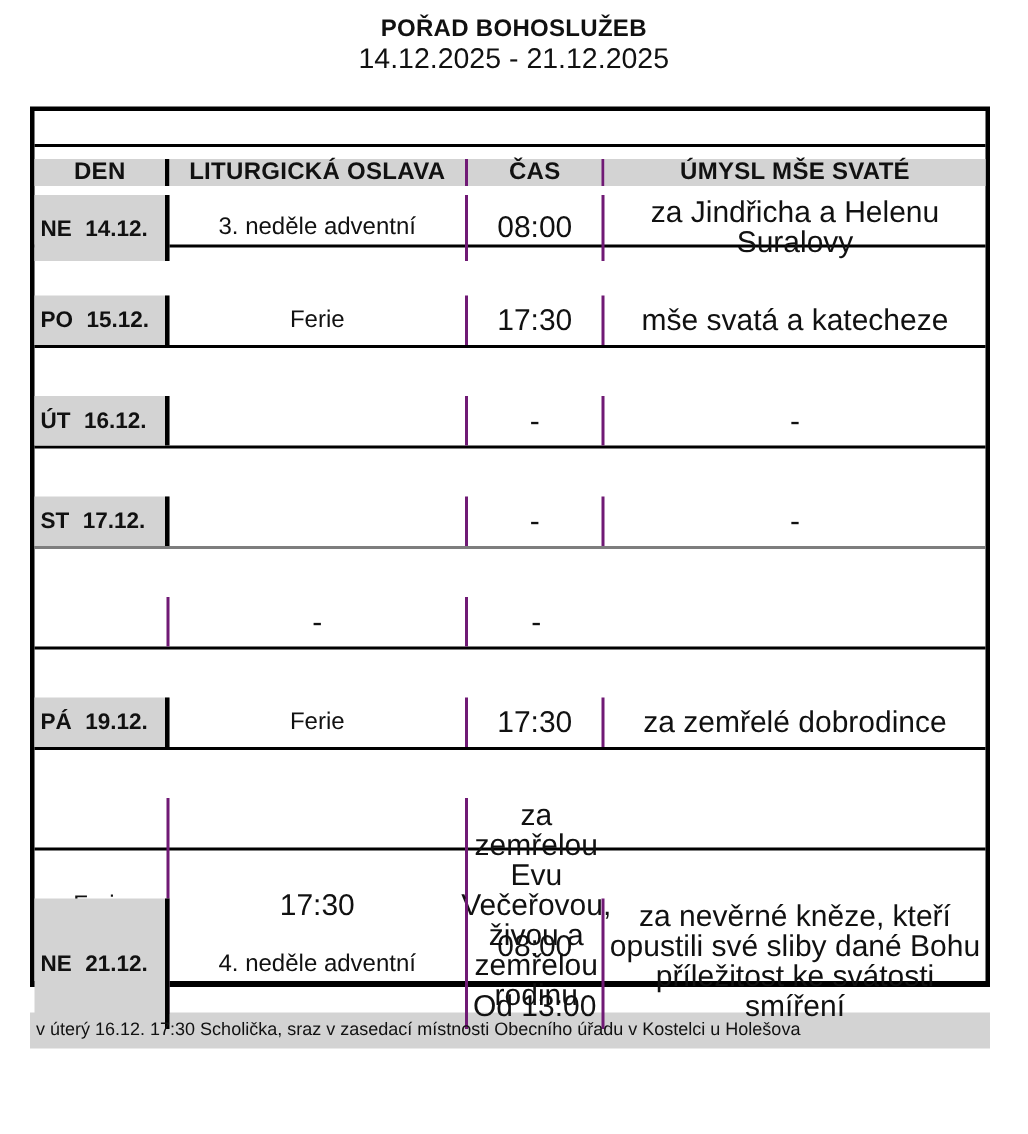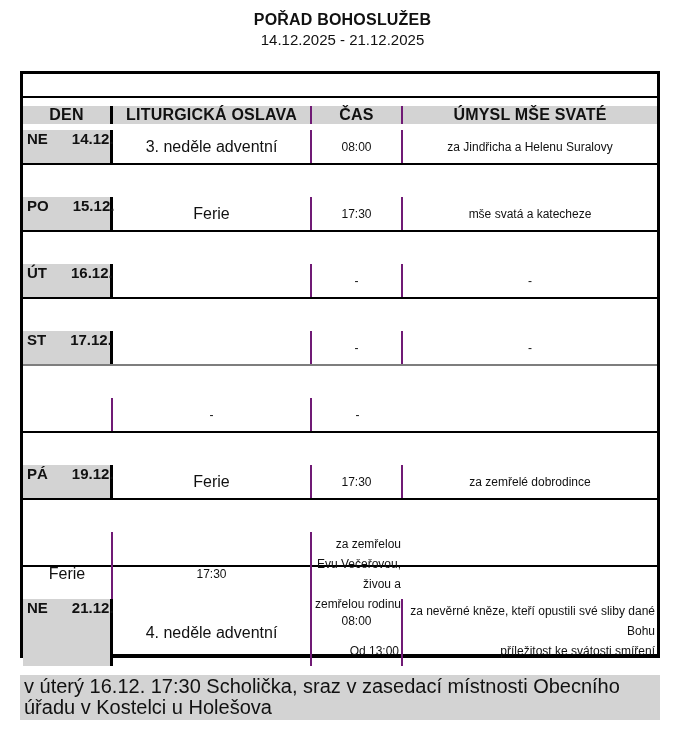--- a/index.html
+++ b/index.html
@@ -10,21 +10,21 @@
     color: #111111;
     overflow: hidden;
   }
   .page { width: 685px; height: 536px; position: relative; }
 
   
   .title-block { padding-top: 10px; text-align: center; }
   .doc-title, .doc-subtitle {
     font-size: 16px; font-weight: bold; line-height: 20px; letter-spacing: 0.2px;
   }
-  .doc-daterange { font-size: 15px; line-height: 20px; }
+  .doc-daterange { font-size: 19px; line-height: 20px; }
 
   
   .schedule-table {
     width: 640px;
     margin: 21px 0 0 20px;
     border: 3px solid #000;
     border-bottom-width: 4px;
     background: #fff;
   }
   .row {
@@ -42,47 +42,47 @@
   .body-row.tall { height: 89px; }
   
   #rows-container .body-row:nth-child(5) { border-top-color: #7e7e7e; }
 
   .cell { min-width: 0; margin-top: 32px; }
   .col-day   { border-right: 3px solid #000; }
   .col-celebration, .col-time { border-right: 2px solid #701a75; }
 
   .day-cell {
     background: #d3d3d3;
-    display: flex; 
-    padding-left: 4px; gap: 24px;
+    display: flex; align-items: center;
+    padding-left: 4px; gap: 9px;
     font-weight: bold; font-size: 15px;
     white-space: nowrap;
   }
   .center-cell {
     display: flex; align-items: center; justify-content: center;
     text-align: center; font-size: 16px; line-height: 20px;
     padding: 2px 2px;
   }
   .cell-stack {
     display: flex; flex-direction: column;
-    font-size: 12px; text-align: right; line-height: 20px;
+    font-size: 20px; text-align: center; line-height: 20px;
     padding: 2px 2px;
   }
   .cell-stack .part1 {
     flex: 1 1 auto;
     display: flex; align-items: center; justify-content: center;
   }
   .cell-stack .part2 { flex: 0 0 auto; padding-bottom: 3px; }
 
   
   .footer-note {
     width: 640px;
     margin: 17px 0 0 20px;
     background: #d3d3d3;
-    font-size: 20px; line-height: 21px;
+    font-size: 12px; line-height: 21px;
     padding: 1px 4px 2px 4px;
   }
 </style>
 </head>
 <body>
 
 <div class="page">
 
   <div class="title-block">
     <div class="doc-title">POŘAD BOHOSLUŽEB</div>

